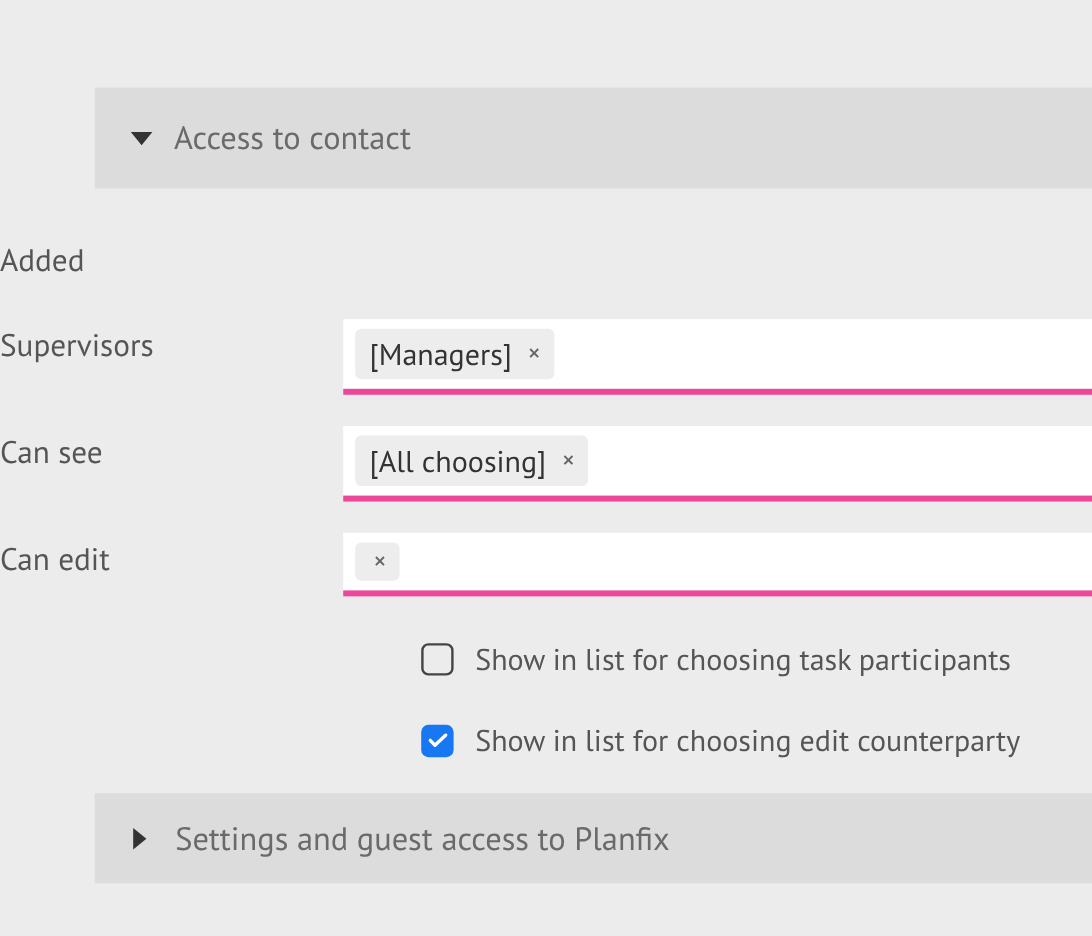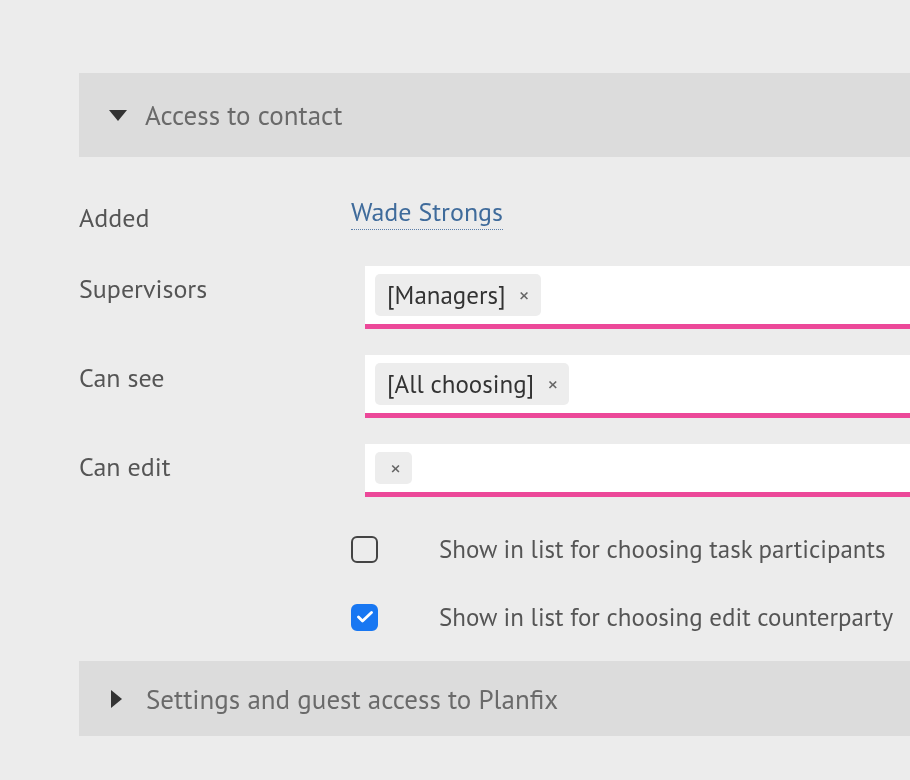--- a/index.html
+++ b/index.html
@@ -49,21 +49,20 @@
       border-top: 9px solid transparent;
       border-bottom: 9px solid transparent;
       border-left: 11px solid #333;
     }
     .section-title {
       font-size: 27px;
       color: #6a6a6a;
       font-weight: 400;
     }
     .form-area {
-      padding-left: 79px;
       padding-top: 38px;
     }
     .form-row {
       display: flex;
       align-items: flex-start;
       margin-bottom: 32px;
     }
     .form-row.tight {
       margin-bottom: 26px;
       gap: 14px;
@@ -134,38 +133,34 @@
       background: #1877f2;
       border-color: #1877f2;
     }
     .checkmark {
       width: 16px;
       height: 12px;
     }
     .checkbox-label {
       font-size: 25px;
       color: #555;
-      margin-left: 43px;
     }
   </style>
 </head>
 <body>
 
 <div class="container">
   <div class="section-header">
     <div class="triangle-down"></div>
     <span class="section-title">Access to contact</span>
   </div>
 
   <div class="form-area">
     <div class="form-row">
       <div class="form-label">Added</div>
-      <div class="form-value">
-        <span class="link">Wade Strongs</span>
-      </div>
     </div>
 
     <div class="form-row tight">
       <div class="form-label">Supervisors</div>
       <div class="form-value">
         <div class="tag-input">
           <span class="tag">
             <span>[Managers]</span>
             <span class="tag-close">×</span>
           </span>

